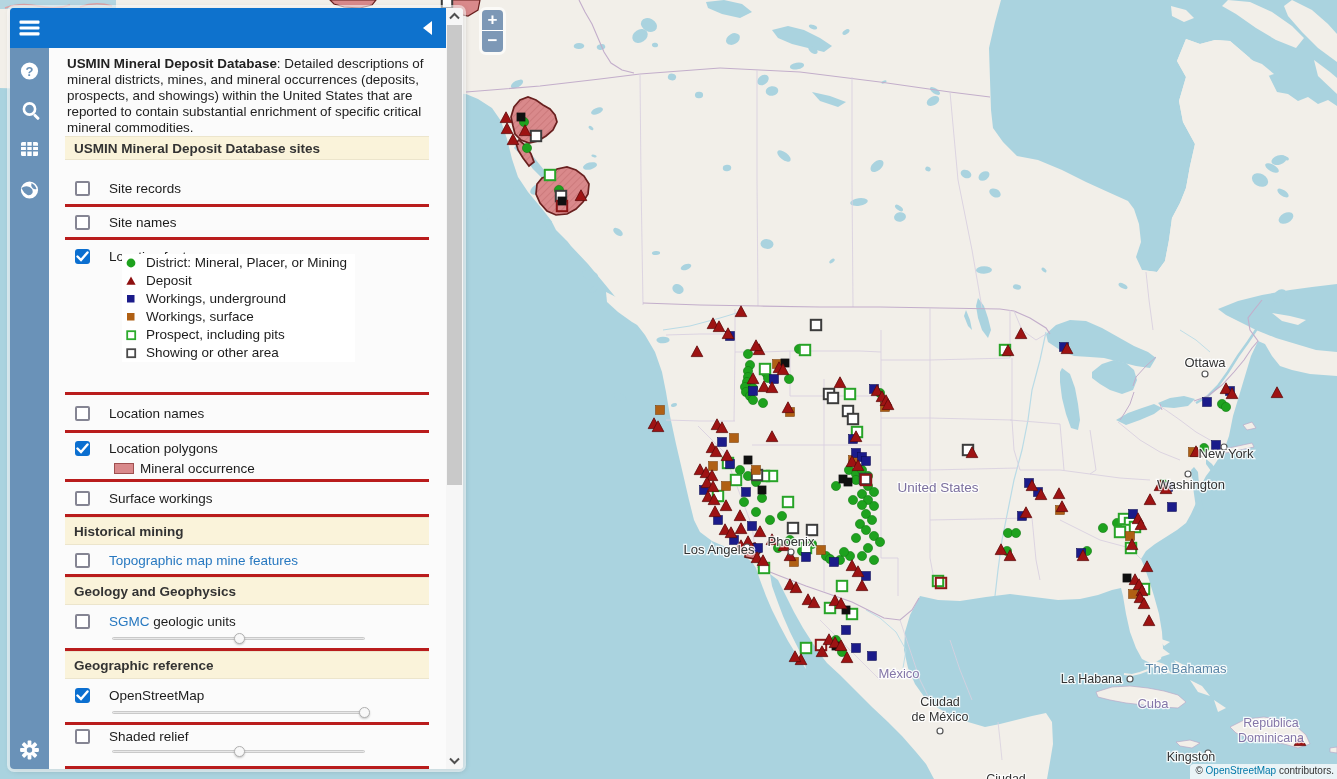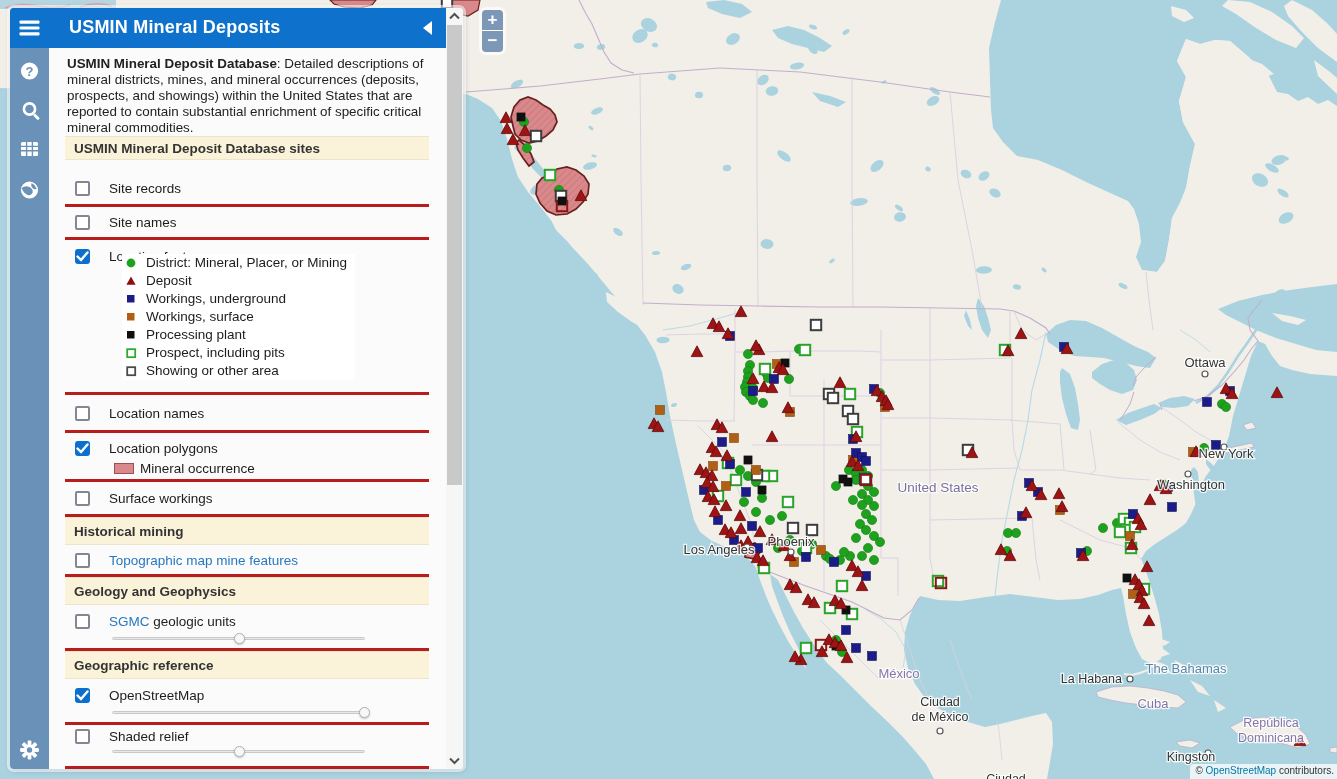--- a/index.html
+++ b/index.html
@@ -580,21 +580,20 @@
       </svg>
     </div>
   <div id="burger"><svg width="39" height="40">
         <g fill="#fff" transform="translate(19.5,20)">
           <rect x="-10" y="-7.5" width="20" height="3.2" rx="1"></rect>
           <rect x="-10" y="-1.6" width="20" height="3.2" rx="1"></rect>
           <rect x="-10" y="4.3" width="20" height="3.2" rx="1"></rect>
         </g>
       </svg></div>
   <div id="hdr">
-      <div class="t">USMIN Mineral Deposits</div>
     <svg width="10" height="14" style="position:absolute;right:13px;top:13px">
         <path d="M9,0 L9,14 L0,7 Z" fill="#fff"></path>
       </svg>
   </div>
   <div id="body">
       <div style="position:absolute;left:18px;top:8px;width:362px;font-size:13.4px;line-height:16px;color:#222"><b>USMIN Mineral Deposit Database</b>: Detailed descriptions of mineral districts, mines, and mineral occurrences (deposits, prospects, and showings) within the United States that are reported to contain substantial enrichment of specific critical mineral commodities.</div>
       <div class="tanh" style="top:88px;height:24px">
         <span>USMIN Mineral Deposit Database sites</span>
       </div>
       <div class="row" style="top:124px;height:35px">
@@ -632,26 +631,20 @@
             <span>Workings, underground</span>
           </div>
           <div class="legrow">
             <svg width="12" height="12">
               <rect x="1" y="1" width="7.5" height="7.5" fill="#b06014"></rect>
             </svg>
             <span>Workings, surface</span>
           </div>
           <div class="legrow">
             <svg width="12" height="12">
-              <rect x="1" y="1" width="7.5" height="7.5" fill="#101010"></rect>
-            </svg>
-            <span>Processing plant</span>
-          </div>
-          <div class="legrow">
-            <svg width="12" height="12">
               <rect x="1.2" y="1.2" width="8" height="8" fill="#fff" stroke="#2dab2d" stroke-width="1.8"></rect>
             </svg>
             <span>Prospect, including pits</span>
           </div>
           <div class="legrow">
             <svg width="12" height="12">
               <rect x="1.2" y="1.2" width="8" height="8" fill="#fff" stroke="#4a4a4a" stroke-width="1.8"></rect>
             </svg>
             <span>Showing or other area</span>
           </div>

